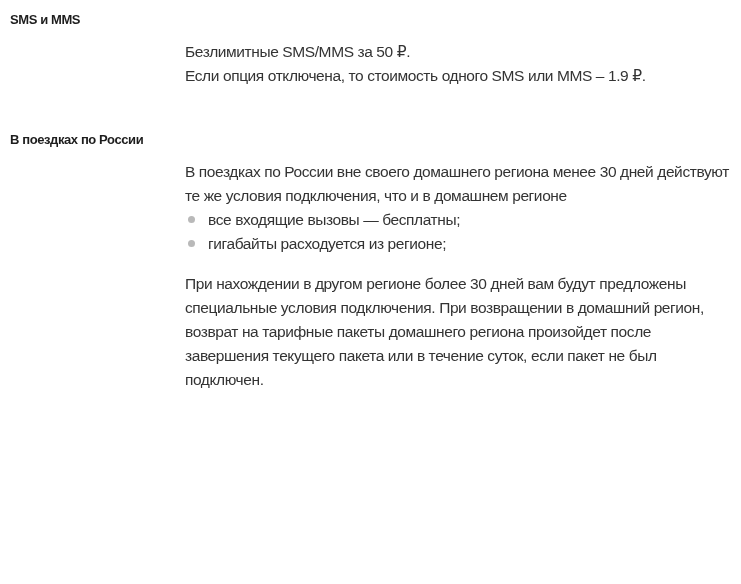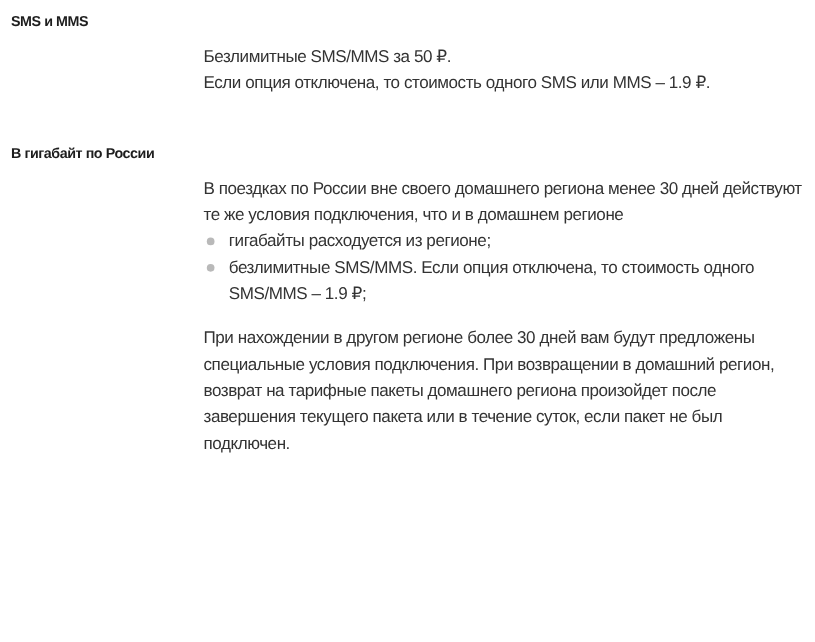--- a/index.html
+++ b/index.html
@@ -82,24 +82,24 @@
 <div class="page">
   <div id="content">
   <section class="section">
     <h3 class="section-heading">SMS и MMS</h3>
     <div class="section-body">
           <p>Безлимитные SMS/MMS за 50 ₽.<br>Если опция отключена, то стоимость одного SMS или MMS – 1.9 ₽.</p>
         </div>
   </section>
 
   <section class="section">
-    <h3 class="section-heading">В гигабайт по России</h3>
+    <h3 class="section-heading">В поездках по России</h3>
     <div class="section-body">
           <p>В поездках по России вне своего домашнего региона менее 30 дней действуют<br>те же условия подключения, что и в домашнем регионе</p>
           <ul>
+            <li>все входящие вызовы — бесплатны;</li>
             <li>гигабайты расходуется из регионе;</li>
-            <li>безлимитные SMS/MMS. Если опция отключена, то стоимость одного<br>SMS/MMS – 1.9 ₽;</li>
           </ul>
           <p>При нахождении в другом регионе более 30 дней вам будут предложены<br>специальные условия подключения. При возвращении в домашний регион,<br>возврат на тарифные пакеты домашнего региона произойдет после<br>завершения текущего пакета или в течение суток, если пакет не был<br>подключен.</p>
         </div>
   </section>
 </div>
 </div>
 
 </body></html>

